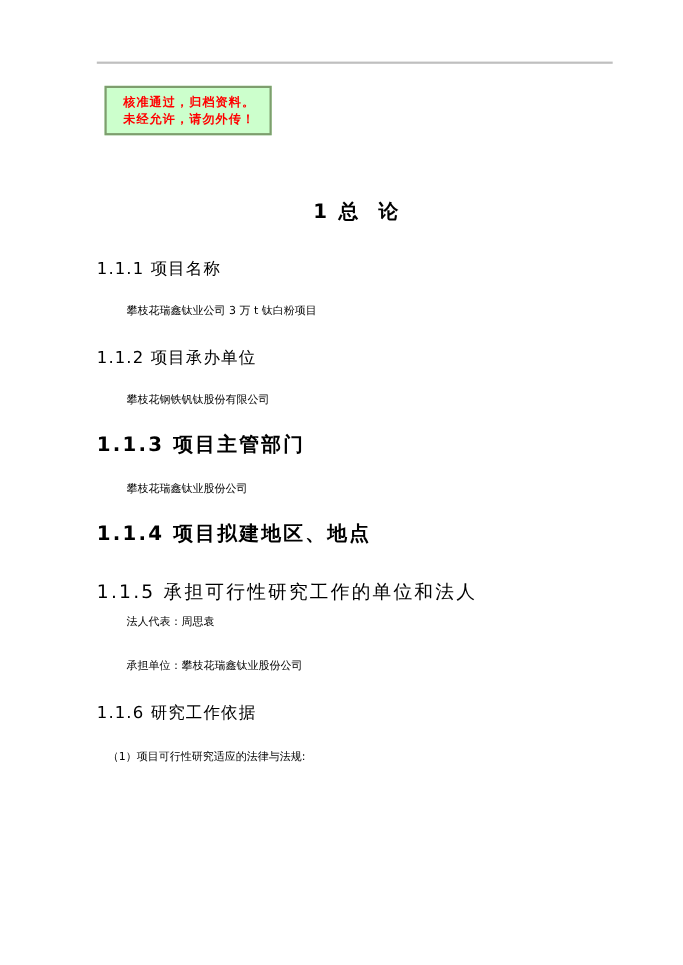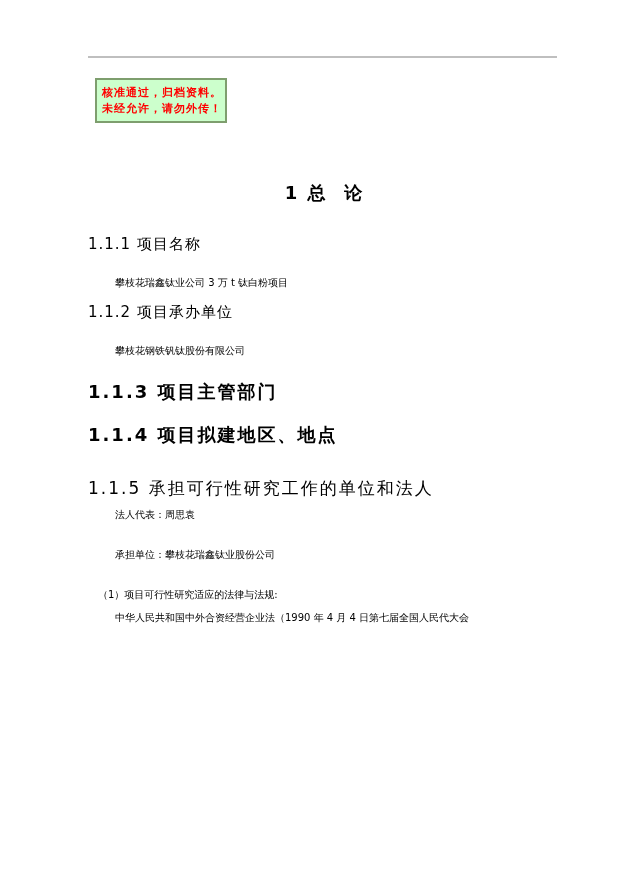--- a/index.html
+++ b/index.html
@@ -14,21 +14,21 @@
   }
   .top-rule {
     margin: 56px 64px 0 88px;
     border: none;
     border-top: 2px solid #bfbfbf;
     height: 0;
   }
   .stamp {
     box-sizing: border-box;
     margin: 20px 0 0 95px;
-    width: 132px;
+    width: 152px;
     border: 2px solid #7e9e6e;
     background: #ccffcc;
     padding: 5px 0 4px 2px;
     text-align: center;
   }
   .stamp-line {
     font-size: 11px;
     font-weight: bold;
     color: #ff0000;
     line-height: 16px;
@@ -75,21 +75,21 @@
   .body-text {
     margin: 20px 0 0 0;
     padding-left: 27px;
     font-size: 10px;
     line-height: 18px;
     white-space: nowrap;
   }
   .body-text.tight { margin: 7px 0 0 0; }
   .body-text.list-intro { padding-left: 10px; margin: 22px 0 0 0; }
   .body-text.cont { margin: 5px 0 0 0; }
-  .mt24 { margin-top: 11px; }
+  .mt24 { margin-top: 24px; }
   .mt22 { margin-top: 22px; }
 </style>
 </head>
 <body>
 
 <div class="page">
 
   <hr class="top-rule" style="border-top-color: rgb(191, 191, 191);">
 
   <div class="stamp" style="background: rgb(204, 255, 204); border-color: rgb(126, 158, 110);">
@@ -102,24 +102,25 @@
     <h1 class="doc-title">1 总  论</h1>
 
 
     <h3 class="h3">1.1.1 项目名称</h3>
     <p class="body-text">攀枝花瑞鑫钛业公司 3 万 t 钛白粉项目</p>
 
     <h3 class="h3 mt24">1.1.2 项目承办单位</h3>
     <p class="body-text">攀枝花钢铁钒钛股份有限公司</p>
 
     <h3 class="h3-large">1.1.3 项目主管部门</h3>
+    <p class="body-text">攀枝花瑞鑫钛业股份公司</p>
 
     <h3 class="h3-large">1.1.4 项目拟建地区、地点</h3>
 
     <h3 class="h3-wide">1.1.5 承担可行性研究工作的单位和法人</h3>
     <p class="body-text tight">法人代表：周思袁</p>
     <p class="body-text mt22">承担单位：攀枝花瑞鑫钛业股份公司</p>
 
+    <h3 class="h3 mt24">1.1.6 研究工作依据</h3>
     <p class="body-text list-intro">（1）项目可行性研究适应的法律与法规:</p>
-    <p class="body-text cont">中华人民共和国中外合资经营企业法（1990 年 4 月 4 日第七届全国人民代大会</p>
 
   </div>
 </div>
 
 </body></html>

